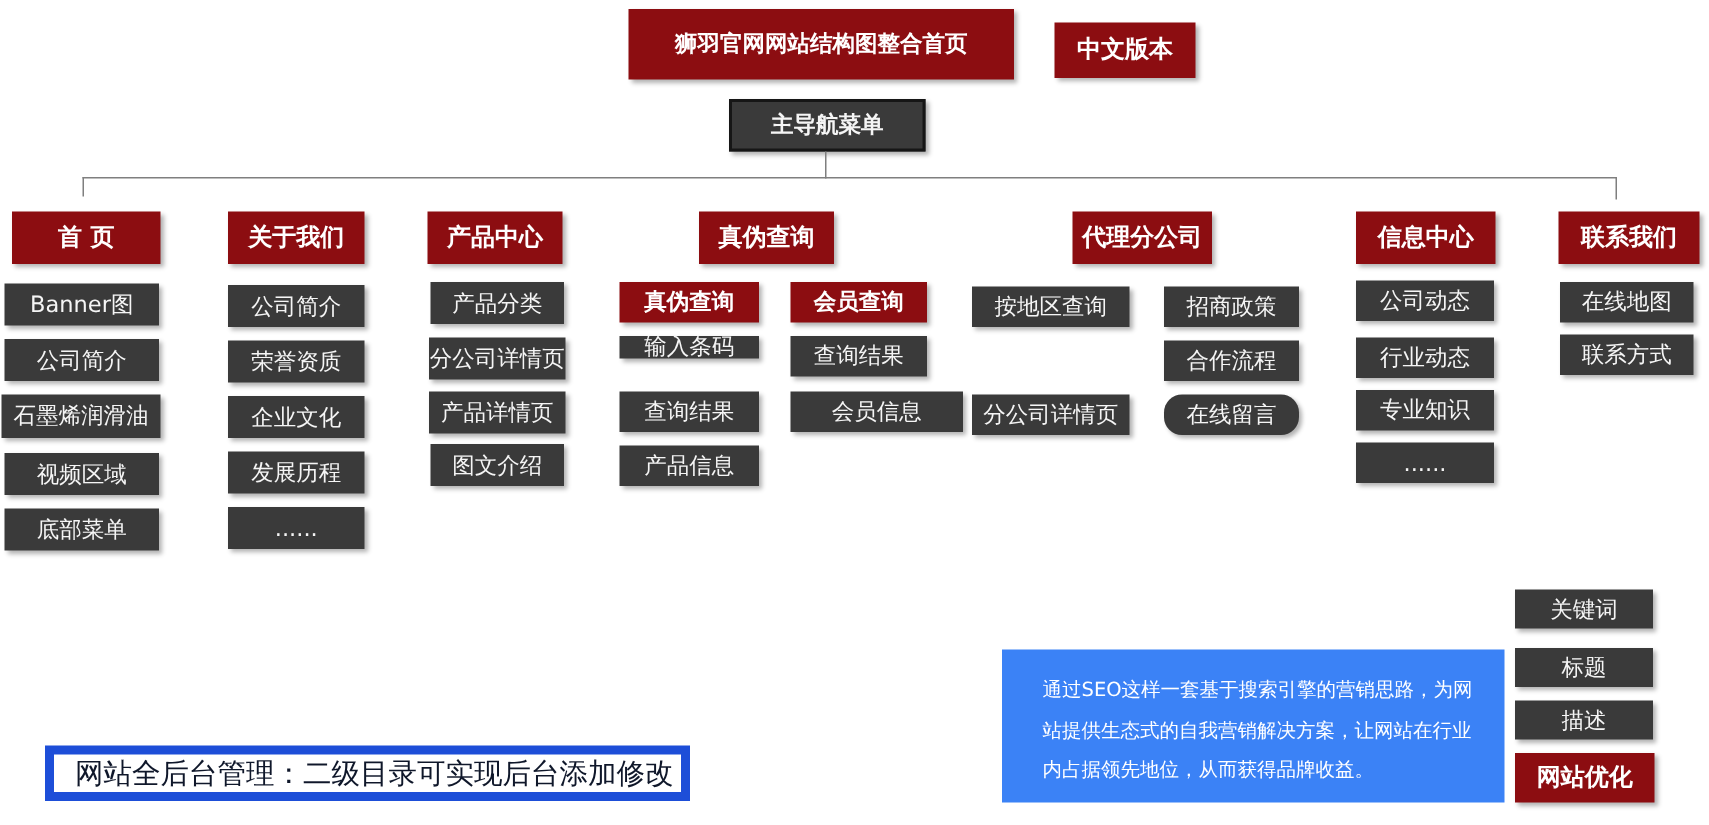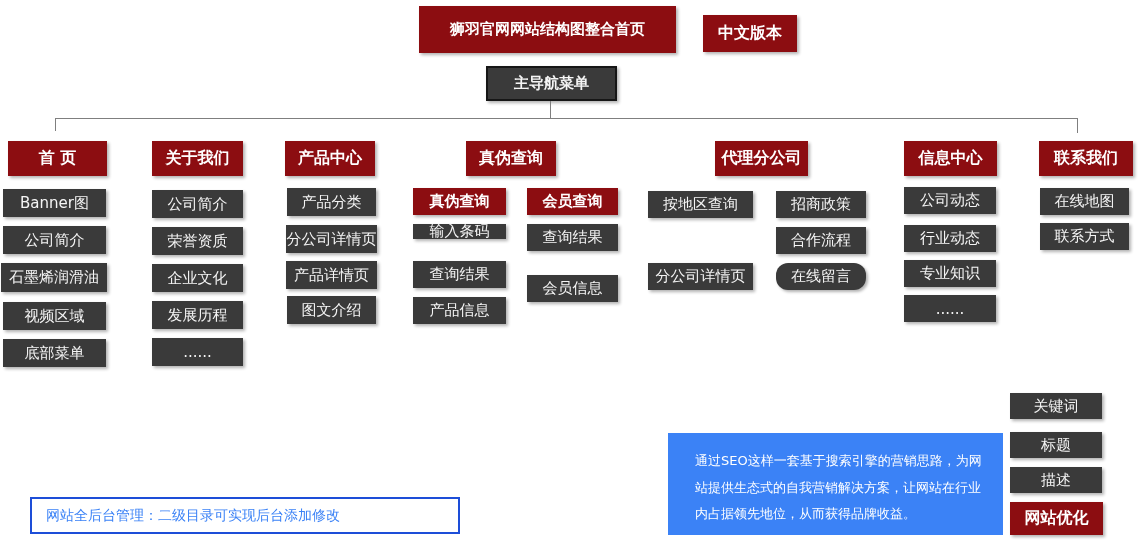--- a/index.html
+++ b/index.html
@@ -23,22 +23,22 @@
   .hdr{font-size:16px;}
   .itm{font-size:15px;}
   .line{position:absolute;background:#7f7f7f;}
   .titlebox{flex-direction:row;line-height:1.5;font-size:15px;}
   .seo{
     position:absolute;background:#3b82f6;color:#ffffff;
     font-size:13px;line-height:2.05;text-align:left;
     padding:15px 18px 0 27px;box-sizing:border-box;
   }
   .footer-note{
-    position:absolute;background:#ffffff;border:2px solid #1d4ed8;color:#3b82f6;
-    font-family:"Liberation Serif","DejaVu Serif",serif;font-size:14px;
+    position:absolute;background:#ffffff;border:6px solid #1d4ed8;color:#0f172a;
+    font-family:"Liberation Serif","DejaVu Serif",serif;font-size:19px;
     display:flex;align-items:center;padding-left:14px;box-sizing:border-box;
   }
 </style>
 </head>
 <body>
 
 <div class="canvas">
 
   <div class="bx red titlebox" style="left:419px;top:6px;width:257px;height:47px;">
     <span>狮羽官网网站结构图</span>
@@ -77,21 +77,21 @@
   <div class="bx gray itm" style="left:286px;top:261px;width:91px;height:28px;">产品详情页</div>
   <div class="bx gray itm" style="left:287px;top:296px;width:89px;height:28px;">图文介绍</div>
 
   <div class="bx red itm" style="left:413px;top:188px;width:93px;height:27px;">真伪查询</div>
   <div class="bx gray itm" style="left:413px;top:224px;width:93px;height:15px;">输入条码</div>
   <div class="bx gray itm" style="left:413px;top:261px;width:93px;height:27px;">查询结果</div>
   <div class="bx gray itm" style="left:413px;top:297px;width:93px;height:27px;">产品信息</div>
 
   <div class="bx red itm" style="left:527px;top:188px;width:91px;height:27px;">会员查询</div>
   <div class="bx gray itm" style="left:527px;top:224px;width:91px;height:27px;">查询结果</div>
-  <div class="bx gray itm" style="left:527px;top:275px;width:91px;height:27px;">会员信息</div>
+  <div class="bx gray itm" style="left:527px;top:261px;width:115px;height:27px;">会员信息</div>
 
   <div class="bx gray itm" style="left:648px;top:191px;width:105px;height:27px;">按地区查询</div>
   <div class="bx gray itm" style="left:648px;top:263px;width:105px;height:27px;">分公司详情页</div>
 
   <div class="bx gray itm" style="left:776px;top:191px;width:90px;height:27px;">招商政策</div>
   <div class="bx gray itm" style="left:776px;top:227px;width:90px;height:27px;">合作流程</div>
   <div class="bx gray itm" style="left:776px;top:263px;width:90px;height:27px;border-radius:12px;">在线留言</div>
 
   <div class="bx gray itm" style="left:904px;top:187px;width:92px;height:27px;">公司动态</div>
   <div class="bx gray itm" style="left:904px;top:225px;width:92px;height:27px;">行业动态</div>

